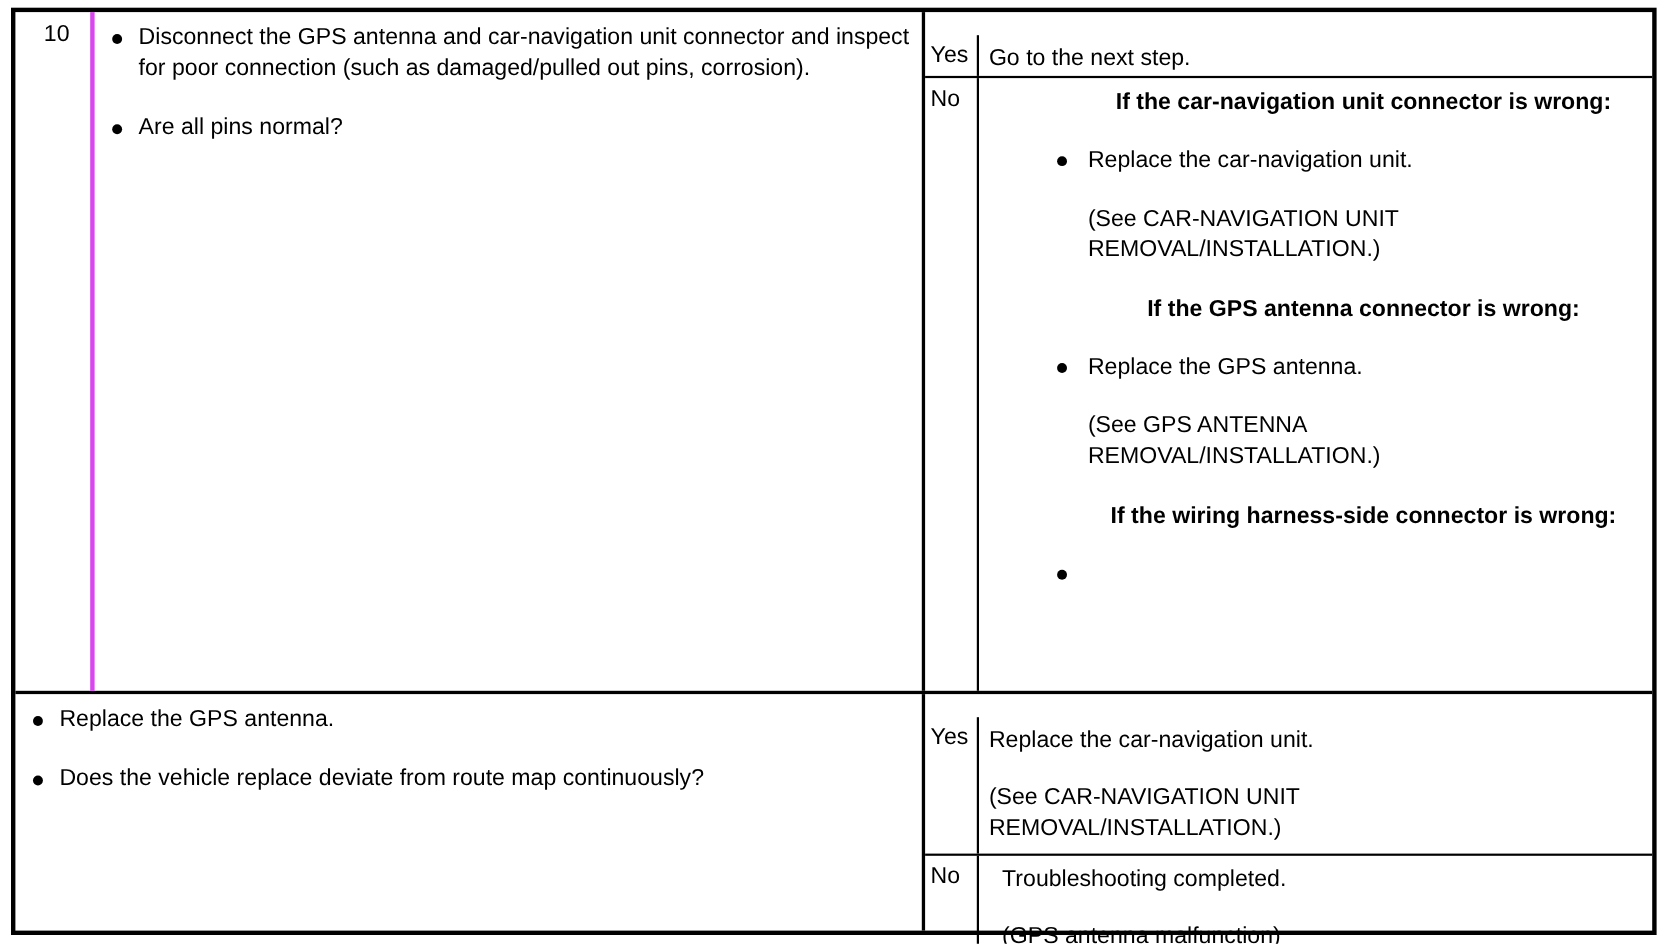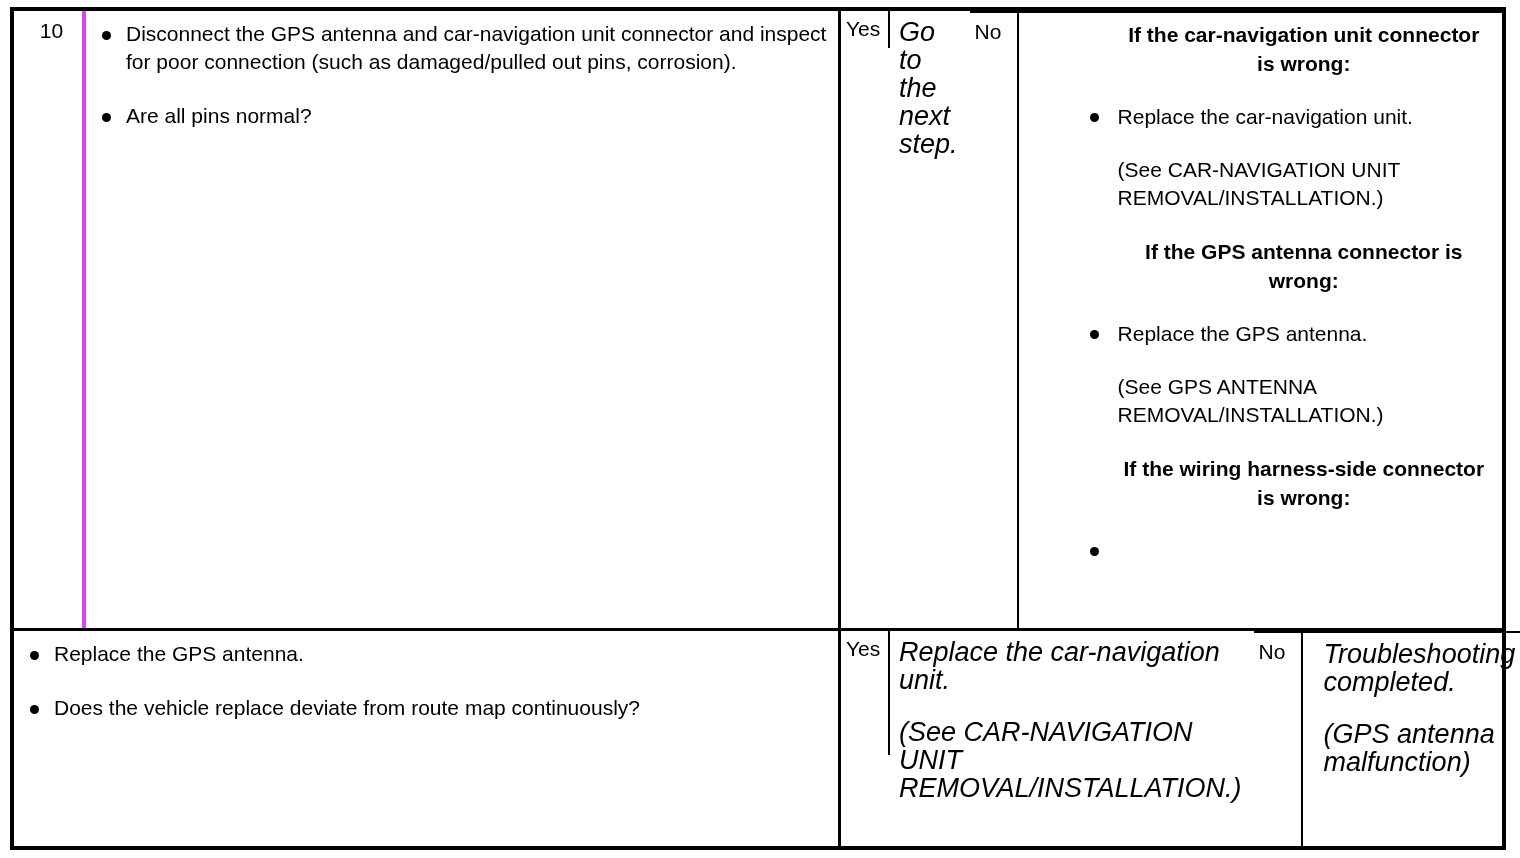--- a/index.html
+++ b/index.html
@@ -61,21 +61,22 @@
     border-right: 3px solid #000;
     padding: 9px 10px 0 0;
     position: relative;
   }
 
   .col-answers {
     width: 661px;
     flex: 0 0 661px;
     box-sizing: border-box;
     display: flex;
-    flex-direction: row;
+    flex-direction: column;
+    margin-top: 21px;
   }
 
   .ans-block {
     display: flex;
     box-sizing: border-box;
     width: 100%;
   }
   .ans-block + .ans-block { border-top: 2px solid #000; gap: 12px; }
 
   .ans-block.r10-yes { height: 37px; flex: 0 0 37px; }
@@ -143,24 +144,23 @@
   }
 
   .ans-note {
     padding-left: 78px;
     font-size: 21px;
     line-height: 28px;
     margin: 0 0 25px 0;
   }
 
   .ans-plain {
-    font-size: 27px;
+    font-size: 21px;
     line-height: 28px;
     margin: 0 0 24px 0;
-    font-style: italic;
   }
   .ans-plain:last-child { margin-bottom: 0; }
 
   .nowrap { white-space: pre-line; }
 </style>
 </head>
 <body>
 
 <div class="page">
 

